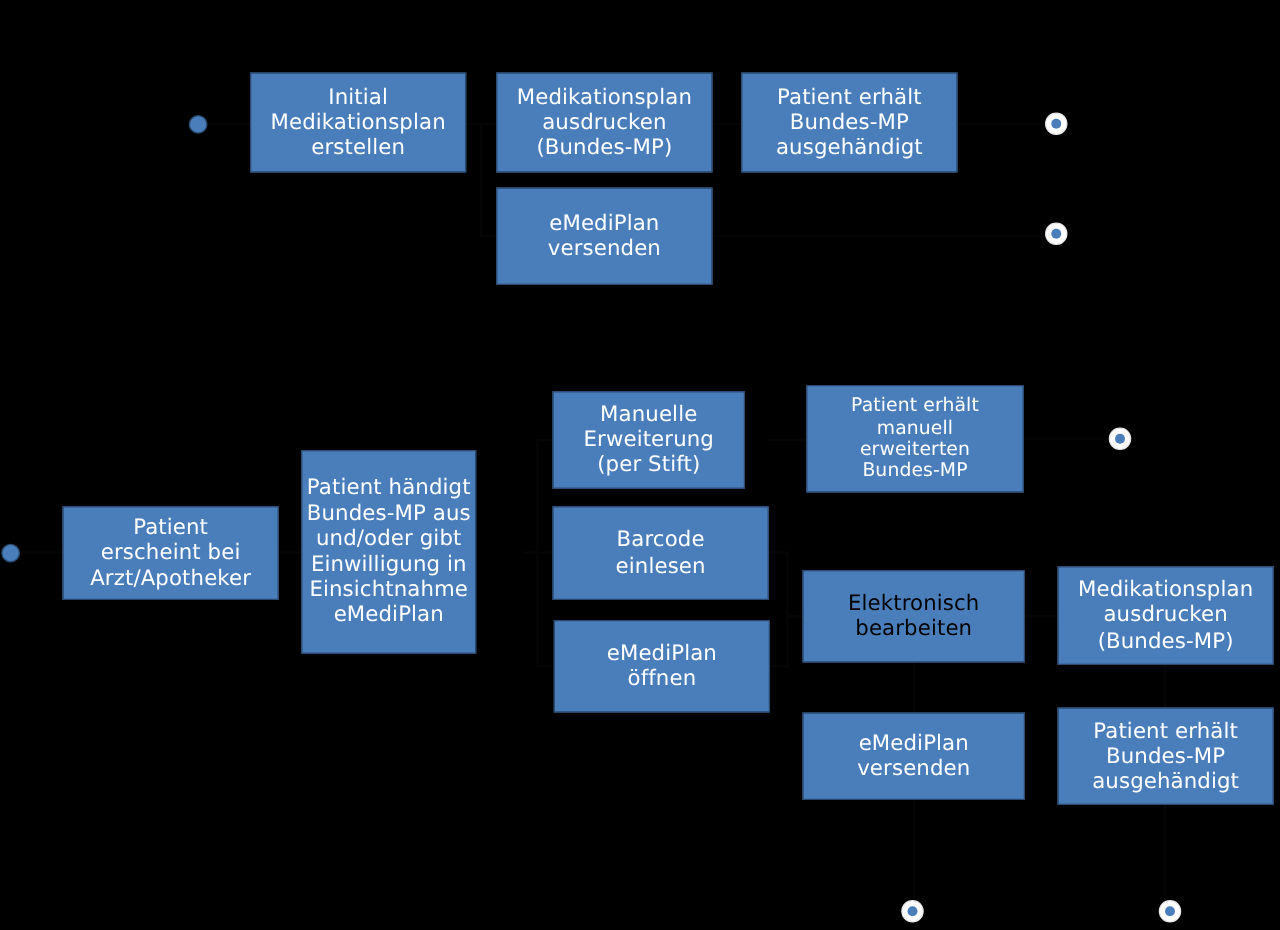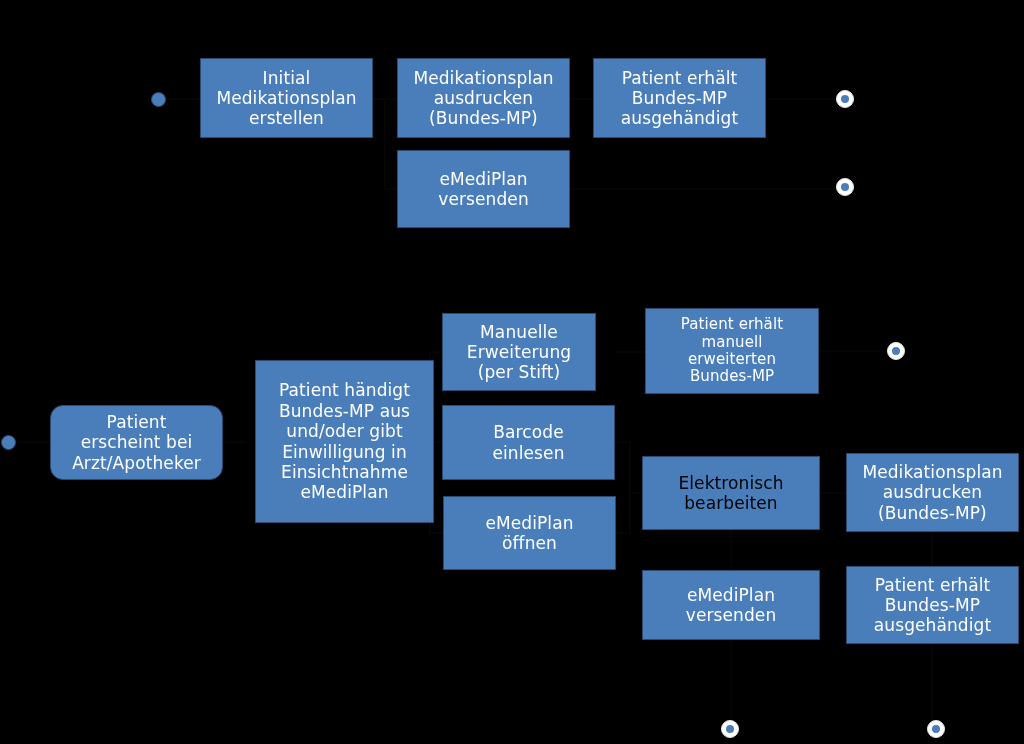--- a/index.html
+++ b/index.html
@@ -113,24 +113,24 @@
 Medikationsplan
 erstellen</div>
       <div class="node" style="left: 397px; top: 58px; width: 173px; height: 80px; background: rgb(74, 126, 187); border-color: rgb(42, 74, 112); color: rgb(255, 255, 255);">Medikationsplan
 ausdrucken
 (Bundes-MP)</div>
       <div class="node" style="left: 593px; top: 58px; width: 173px; height: 80px; background: rgb(74, 126, 187); border-color: rgb(42, 74, 112); color: rgb(255, 255, 255);">Patient erhält
 Bundes-MP
 ausgehändigt</div>
       <div class="node" style="left: 397px; top: 150px; width: 173px; height: 78px; background: rgb(74, 126, 187); border-color: rgb(42, 74, 112); color: rgb(255, 255, 255);">eMediPlan
 versenden</div>
-      <div class="node" style="left: 50px; top: 405px; width: 173px; height: 75px; background: rgb(74, 126, 187); border-color: rgb(42, 74, 112); color: rgb(255, 255, 255); border-radius: 13px;">Patient
+      <div class="node" style="left: 50px; top: 405px; width: 173px; height: 75px; background: rgb(74, 126, 187); border-color: rgb(42, 74, 112); color: rgb(255, 255, 255);">Patient
 erscheint bei
 Arzt/Apotheker</div>
-      <div class="node tall" style="left: 255px; top: 360px; width: 179px; height: 163px; background: rgb(74, 126, 187); border-color: rgb(42, 74, 112); color: rgb(255, 255, 255);">Patient händigt
+      <div class="node tall" style="left: 241px; top: 360px; width: 140px; height: 163px; background: rgb(74, 126, 187); border-color: rgb(42, 74, 112); color: rgb(255, 255, 255);">Patient händigt
 Bundes-MP aus
 und/oder gibt
 Einwilligung in
 Einsichtnahme
 eMediPlan</div>
       <div class="node" style="left: 442px; top: 313px; width: 154px; height: 78px; background: rgb(74, 126, 187); border-color: rgb(42, 74, 112); color: rgb(255, 255, 255);">Manuelle
 Erweiterung
 (per Stift)</div>
       <div class="node" style="left: 442px; top: 405px; width: 173px; height: 75px; background: rgb(74, 126, 187); border-color: rgb(42, 74, 112); color: rgb(255, 255, 255);">Barcode
 einlesen</div>

